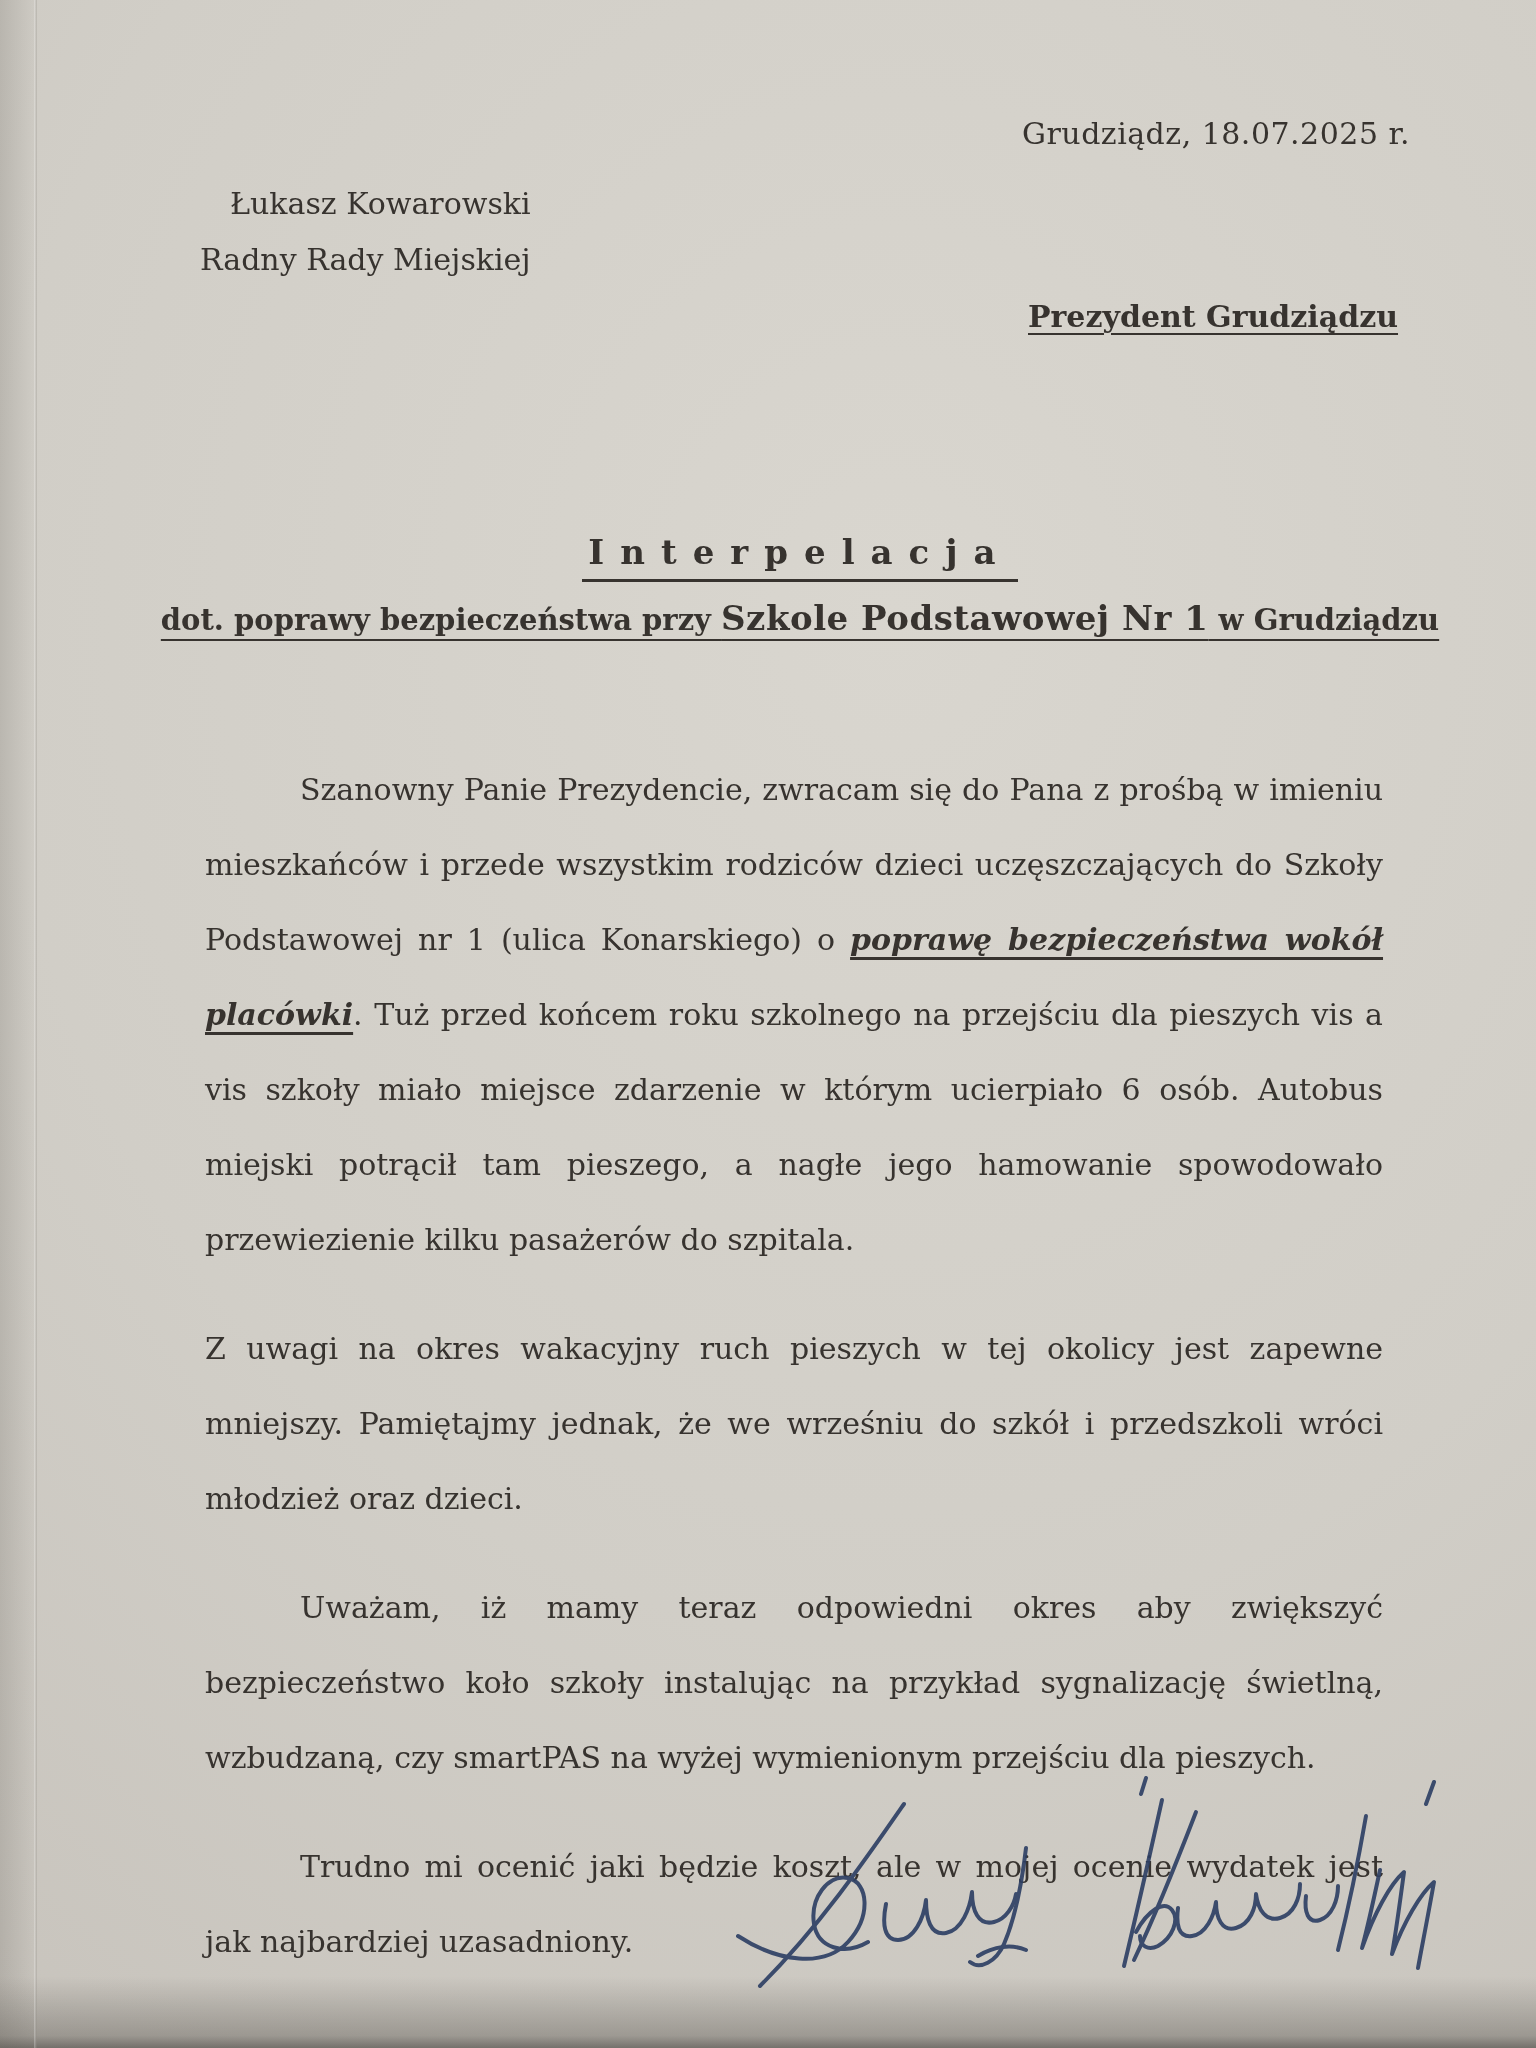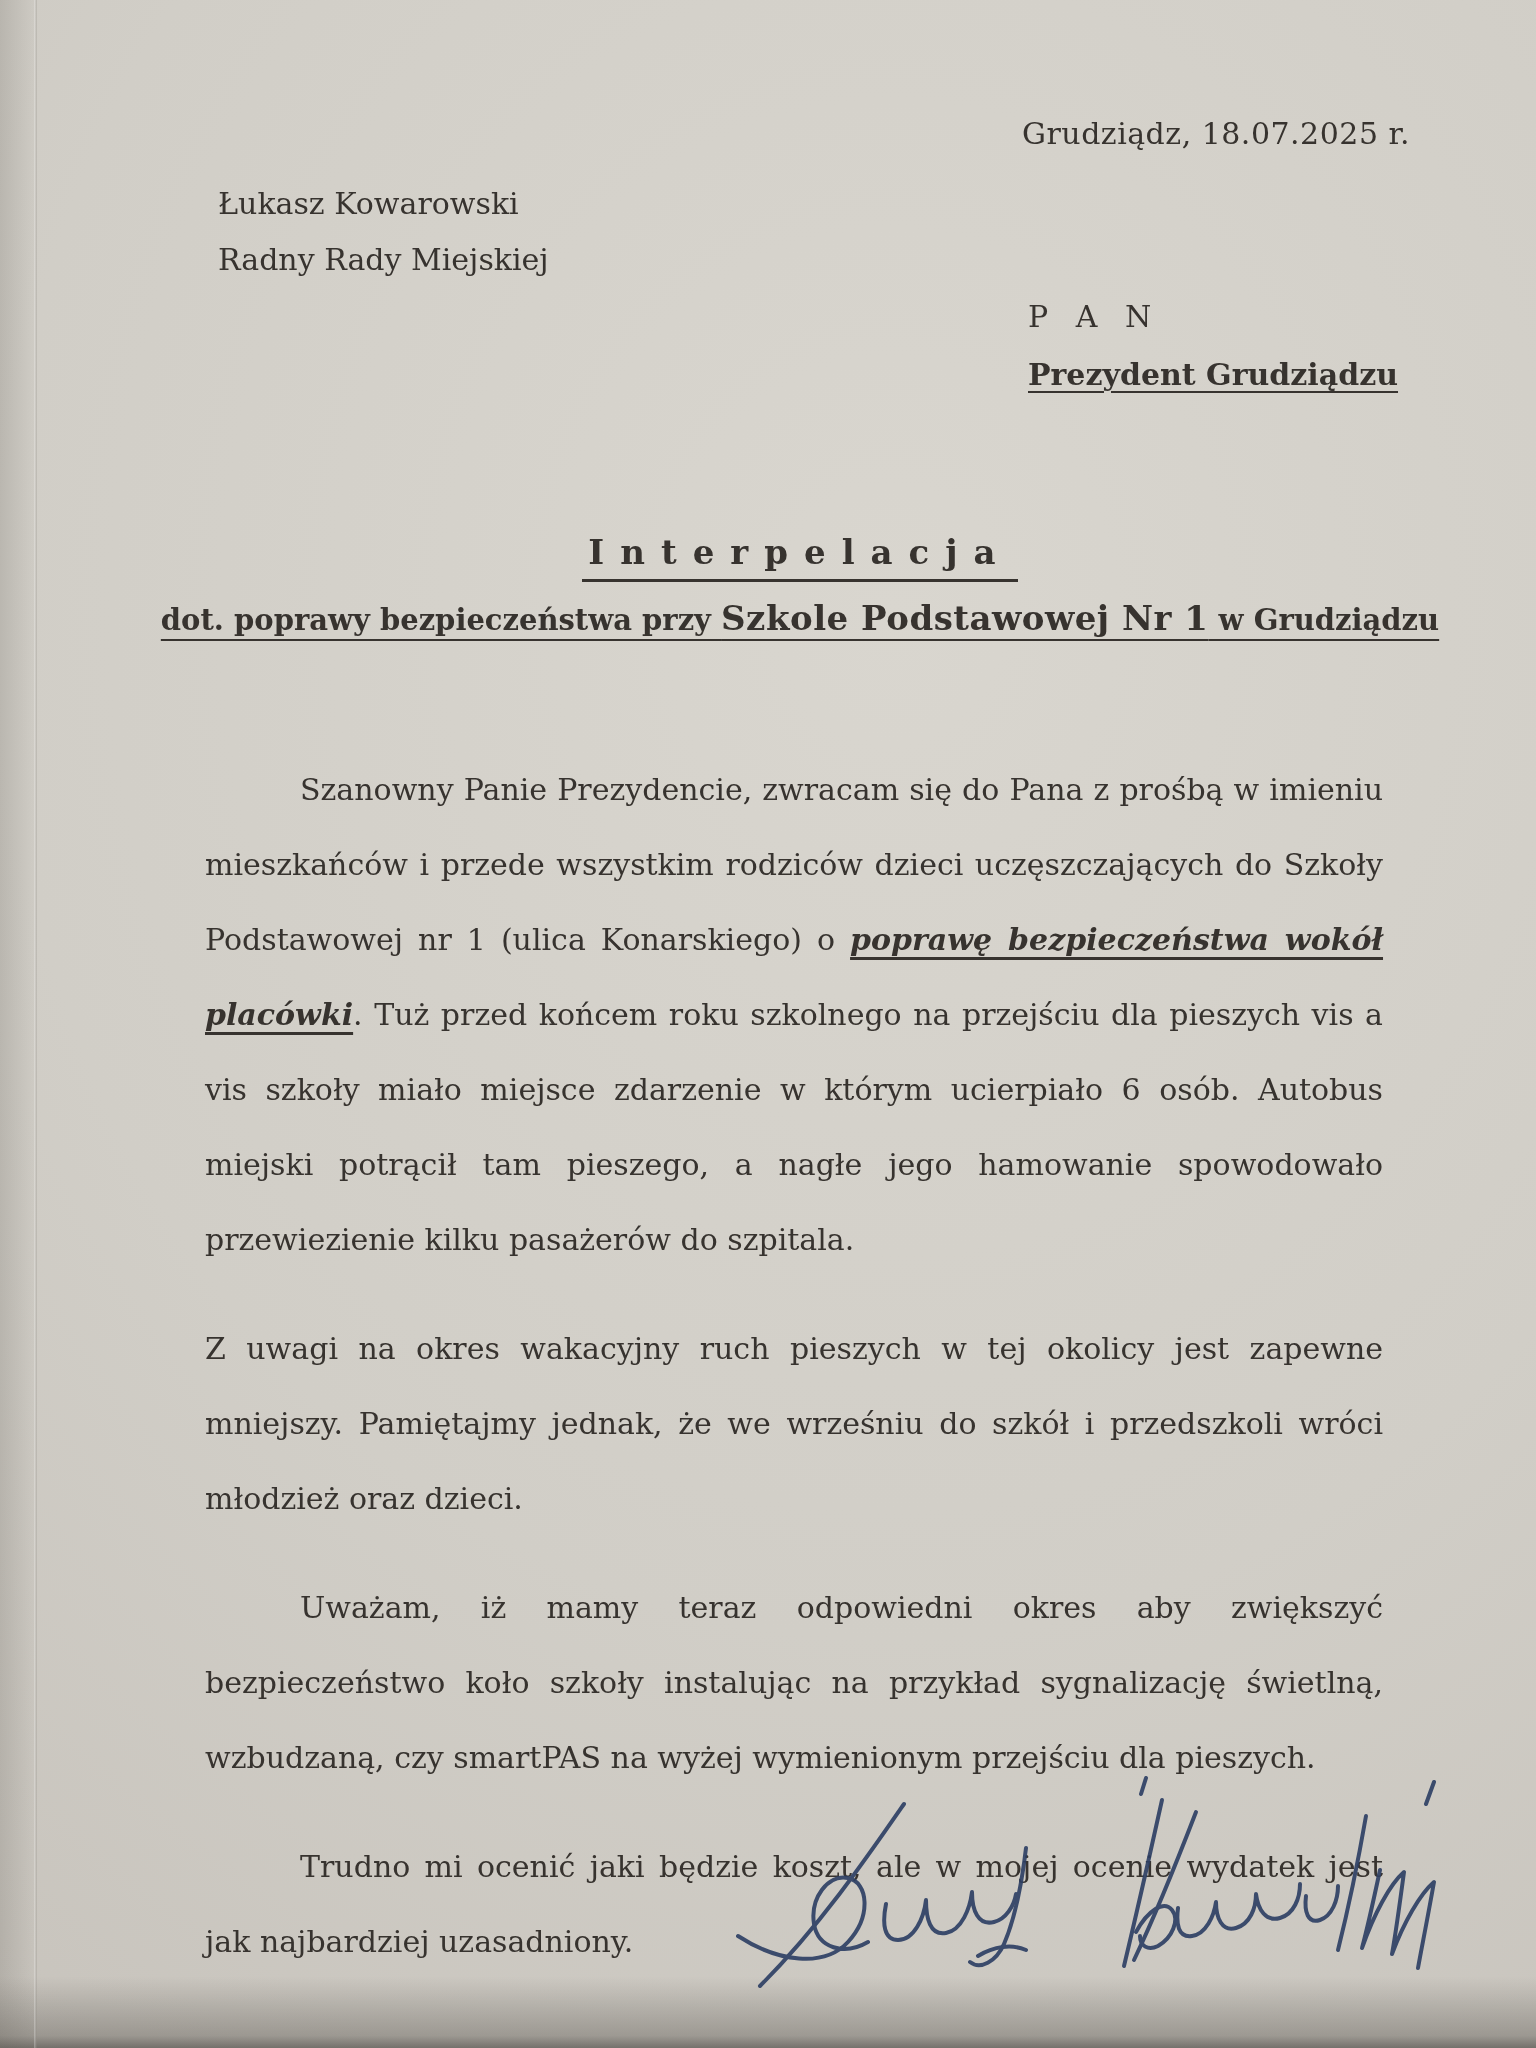--- a/index.html
+++ b/index.html
@@ -12,21 +12,21 @@
       linear-gradient(180deg, rgba(0,0,0,0) 96.5%, rgba(70,66,60,.35) 99.4%, rgba(45,42,38,.55) 100%),
       radial-gradient(145% 125% at 58% 30%, #d9d6cf 0%, #d1cec7 40%, #c8c4bd 68%, #b2aea7 100%);
   }
   .paper-edge{position:absolute;left:0;top:0;width:34px;height:100%;
     background:linear-gradient(90deg,rgba(95,91,84,.20),rgba(95,91,84,.02));}
   .paper-fold{position:absolute;left:34px;top:0;width:3px;height:100%;
     background:linear-gradient(90deg,rgba(255,255,255,.30),rgba(120,116,108,.28));}
 
   .date-line{position:absolute;top:116px;left:1022px;font-size:30px;letter-spacing:.5px;}
 
-  .sender{position:absolute;top:176px;left:218px;font-size:30px;line-height:56px;}
+  .sender{position:absolute;top:176px;left:200px;font-size:30px;line-height:56px;text-align:right;}
 
   .recipient{position:absolute;top:288px;left:1028px;font-size:30px;line-height:58px;}
   .recipient .salutation{letter-spacing:9px;}
   .recipient .name{letter-spacing:1px;}
   .recipient .title{font-weight:bold;text-decoration:underline;
     text-decoration-thickness:2px;text-underline-offset:6px;}
 
   .title-wrap{position:absolute;top:532px;left:205px;width:1190px;text-align:center;}
   .title-text{display:inline-block;font-size:34px;font-weight:bold;letter-spacing:16px;
     border-bottom:3px solid #37332f;padding:0 6px 7px 6px;}
@@ -54,21 +54,20 @@
 <div class="paper-fold"></div>
 
 <div class="date-line">Grudziądz, 18.07.2025 r.</div>
 
 <div class="sender">
   <div>Łukasz Kowarowski</div>
   <div>Radny Rady Miejskiej</div>
 </div>
 
 <div class="recipient">
-  <div class="salutation">P A N</div>
   <div class="title">Prezydent Grudziądzu</div>
 </div>
 
 <div class="title-wrap">
   <span class="title-text">Interpelacja</span>
 </div>
 
 <div class="subject-wrap">
   <span class="subject-inner"><span class="run-subject-small">dot. poprawy bezpieczeństwa przy </span><span class="run-subject-big">Szkole Podstawowej Nr 1</span><span class="run-subject-small"> w Grudziądzu</span></span>
 </div>

